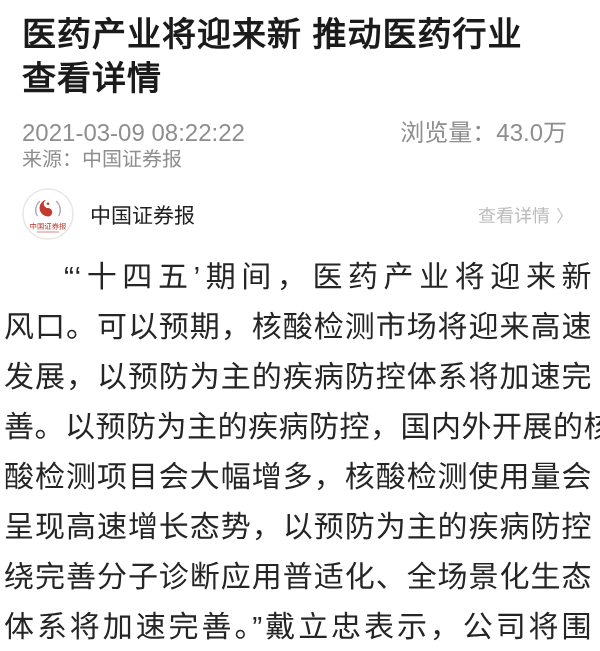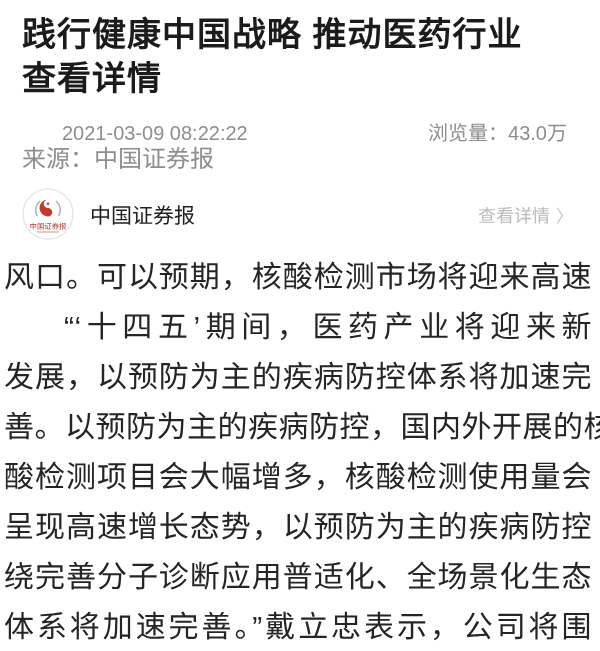--- a/index.html
+++ b/index.html
@@ -14,25 +14,25 @@
   .title {
     padding: 2px 30px 0 22px;
     font-size: 34px; line-height: 44px; font-weight: 900;
     color: #1b1b1b; letter-spacing: 1px;
   }
 
   
   .meta-row {
     margin-top: 20px; padding: 0 33px 0 22px;
     display: flex; justify-content: space-between; align-items: baseline;
-    font-size: 20px; line-height: 26px; color: #8e8e8e; margin-left: 40px;
+    font-size: 24px; line-height: 26px; color: #8e8e8e;
   }
   .source-row {
     padding: 0 33px 0 22px;
-    font-size: 24px; line-height: 26px; color: #8e8e8e;
+    font-size: 20px; line-height: 26px; color: #8e8e8e;
   }
 
   
   .publisher-bar {
     margin-top: 16px; padding: 0 27px 0 22px; height: 52px;
     display: flex; align-items: center; cursor: pointer;
   }
   .logo-wrap { width: 52px; height: 52px; flex: 0 0 auto; }
   .publisher-name { margin-left: 16px; font-size: 21px; color: #202020; }
   .details-link {
@@ -53,21 +53,21 @@
     white-space: nowrap;
   }
   .body-text .line.indent { text-indent: 2em; }
 </style>
 </head>
 <body>
 
 <div class="page">
 
   <h1 class="title">
-      <div>践行健康中国战略 推动医药行业</div>
+      <div>医药产业将迎来新 推动医药行业</div>
       <div>查看详情</div>
     </h1>
 
   <div class="meta-row">
     <span>2021-03-09 08:22:22</span>
     <span>
       <span>浏览量：</span><span>43.0万</span>
     </span>
   </div>
 
@@ -88,22 +88,22 @@
       </svg>
     </span>
     <span class="publisher-name">中国证券报</span>
     <a class="details-link">
       <span>查看详情</span>
       <span class="chevron-glyph">〉</span>
     </a>
   </div>
 
   <div class="body-text">
+      <div class="line indent">“‘十四五’期间，医药产业将迎来新</div>
       <div class="line">风口。可以预期，核酸检测市场将迎来高速</div>
-      <div class="line indent">“‘十四五’期间，医药产业将迎来新</div>
       <div class="line">发展，以预防为主的疾病防控体系将加速完</div>
       <div class="line">善。以预防为主的疾病防控，国内外开展的核</div>
       <div class="line">酸检测项目会大幅增多，核酸检测使用量会</div>
       <div class="line">呈现高速增长态势，以预防为主的疾病防控</div>
       <div class="line">绕完善分子诊断应用普适化、全场景化生态</div>
       <div class="line">体系将加速完善。”戴立忠表示，公司将围</div>
     </div>
 
 </div>
 

